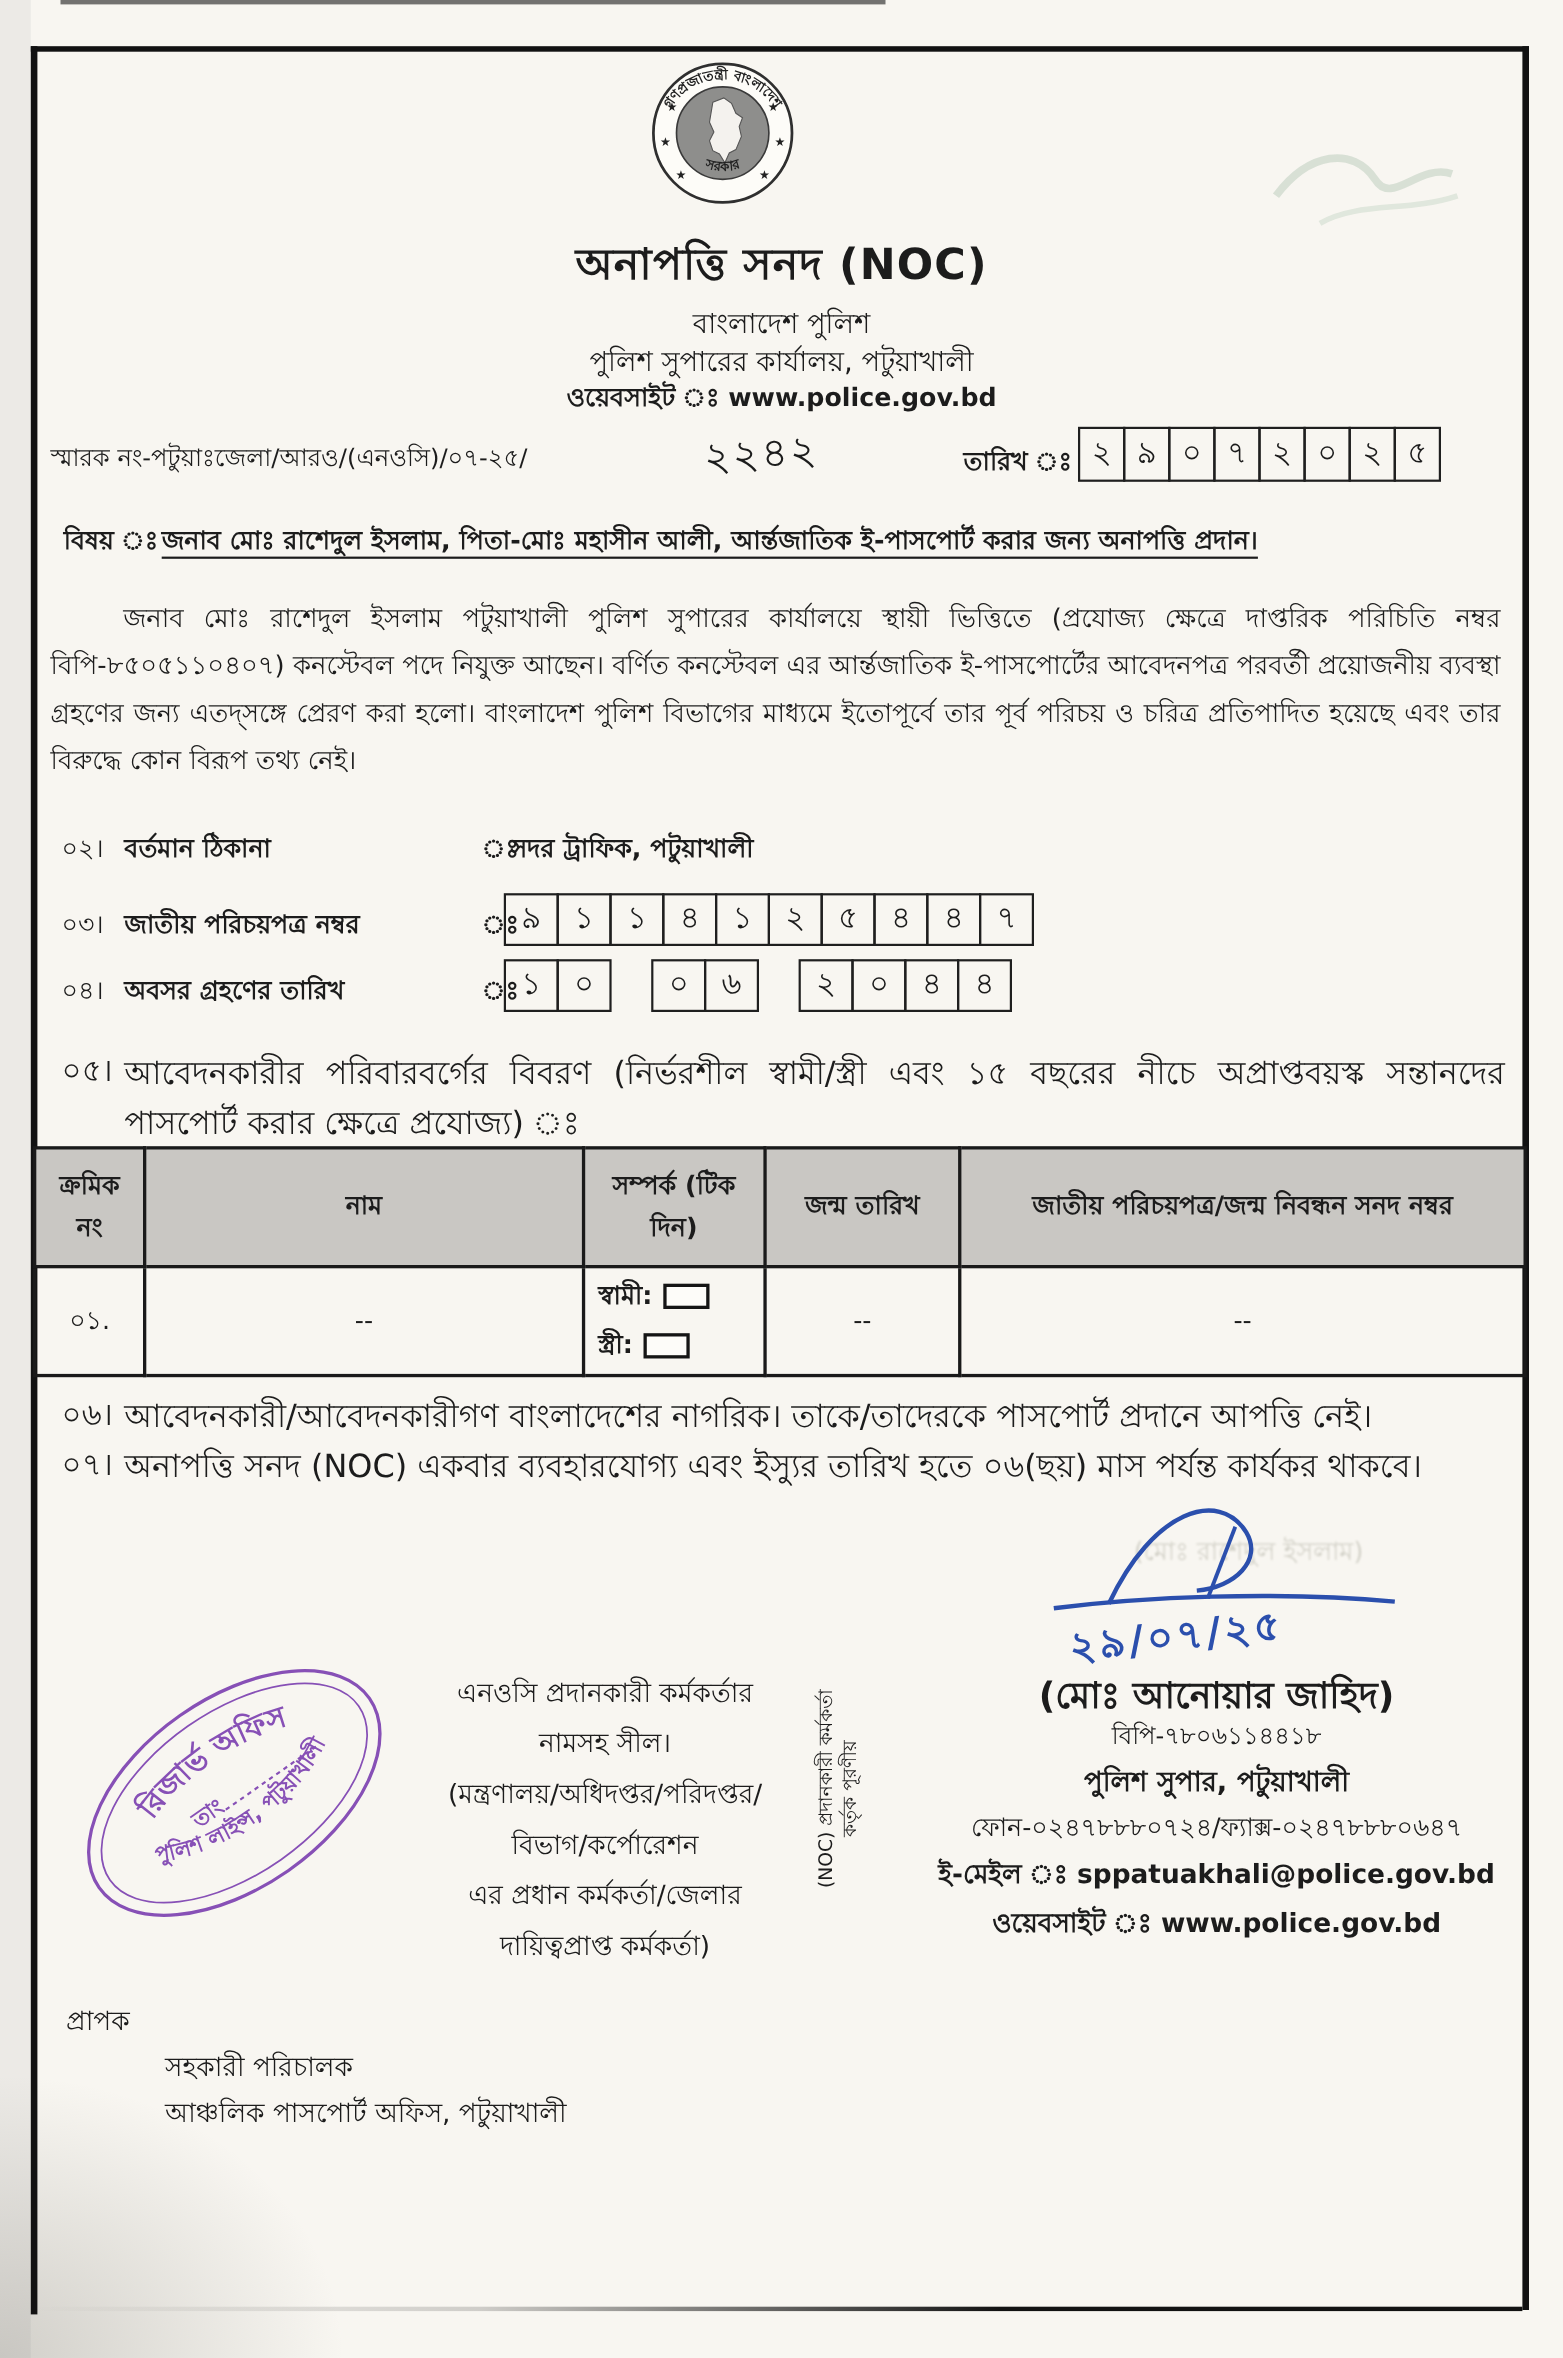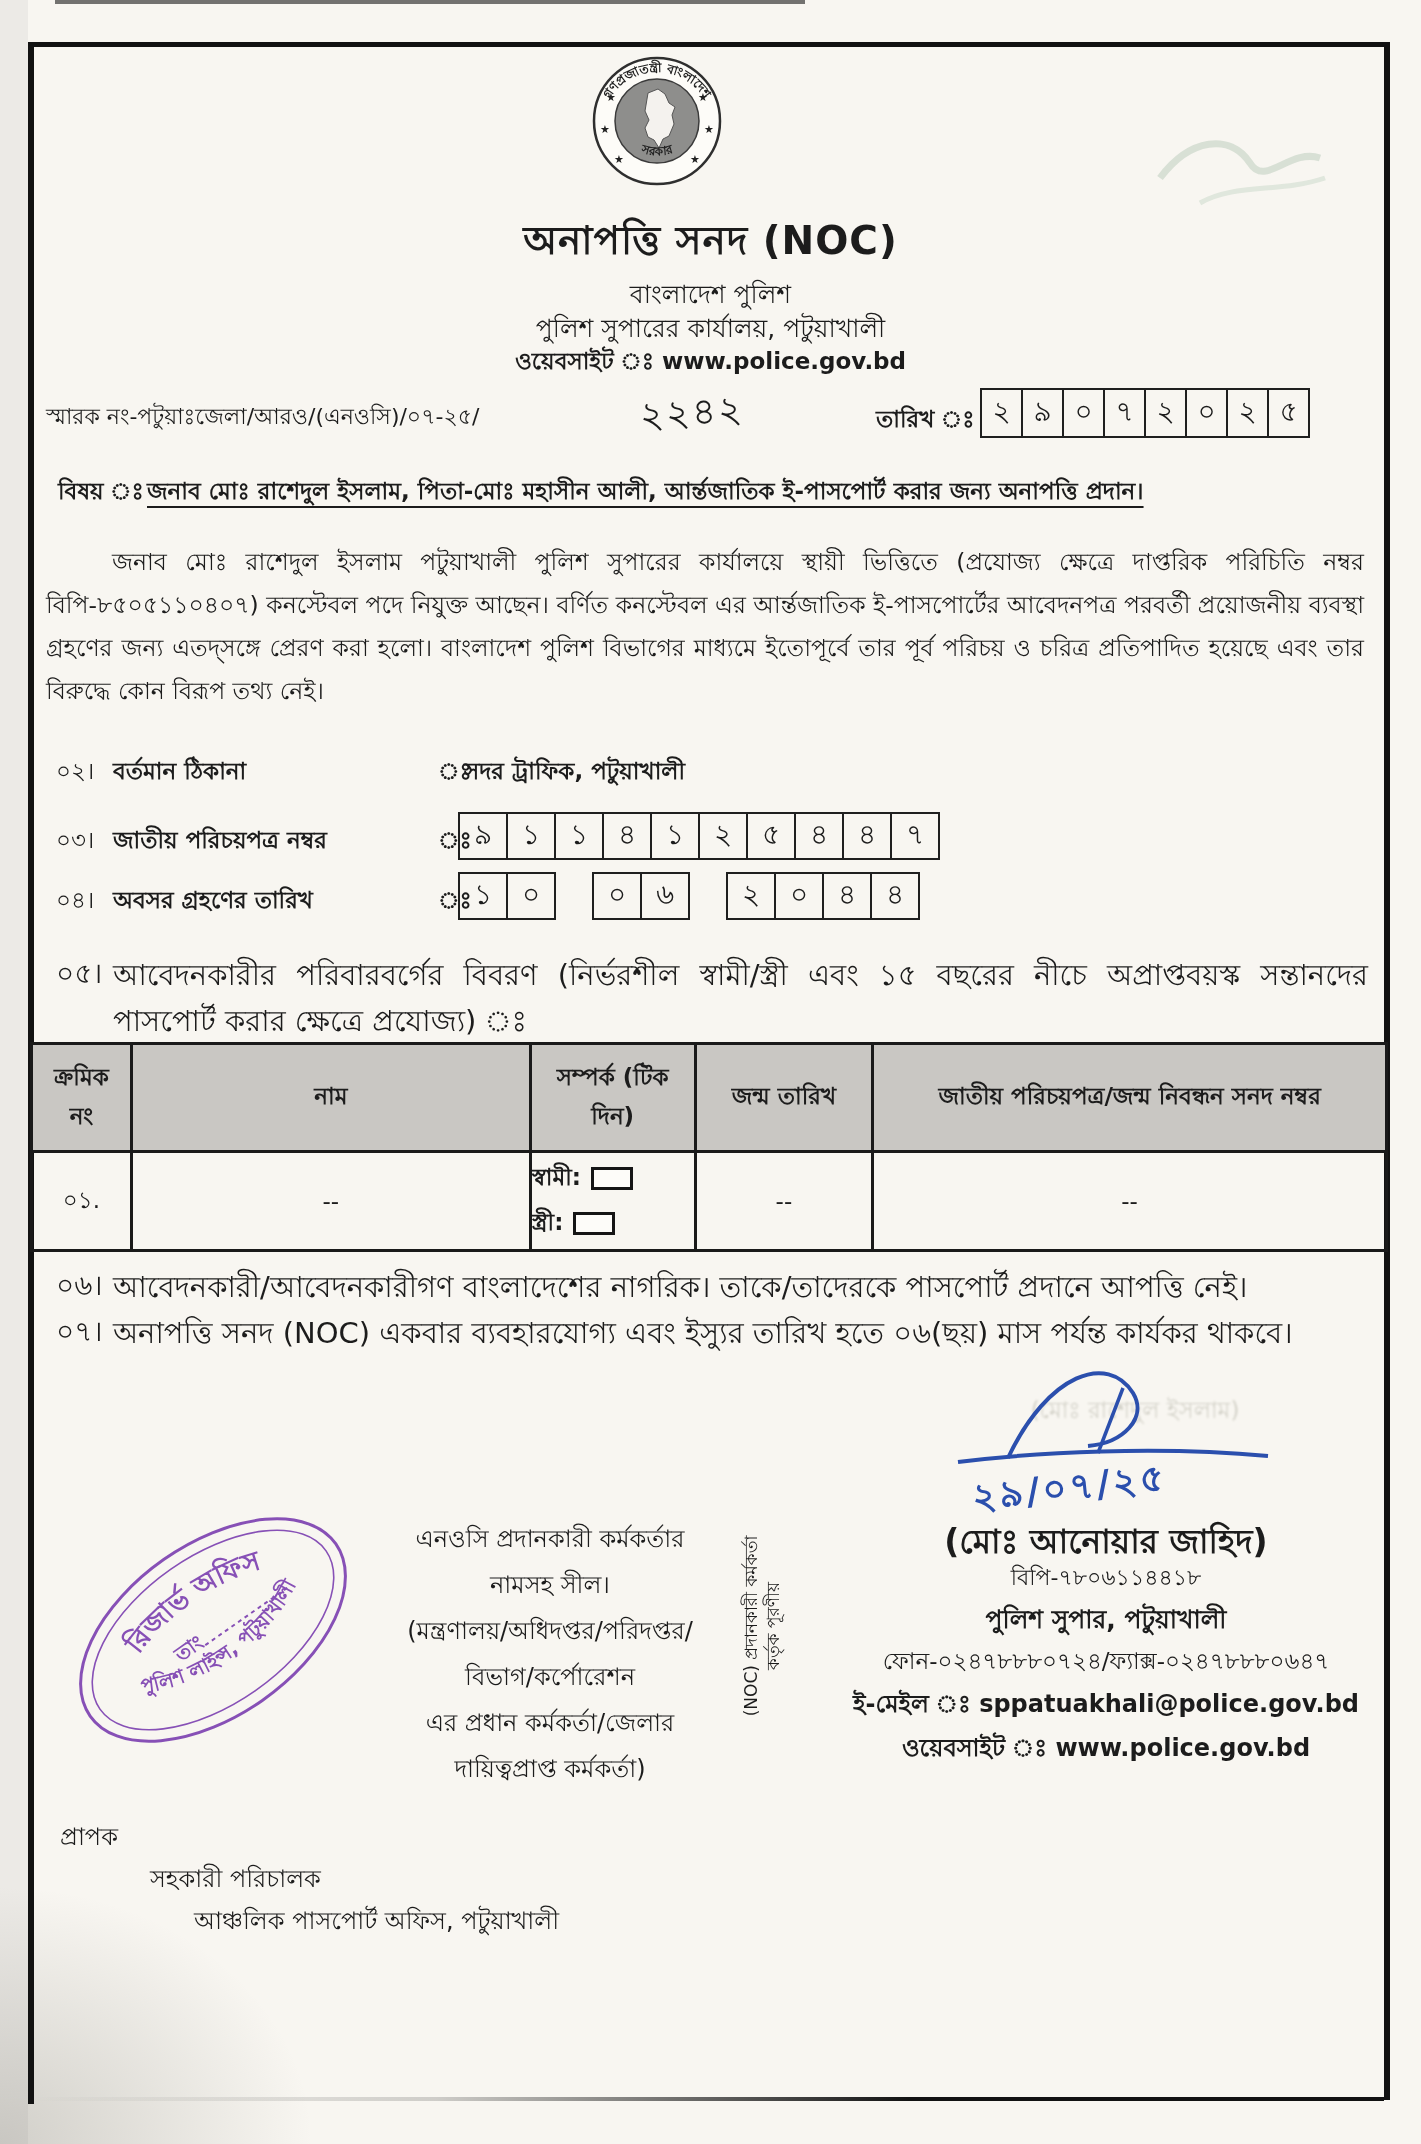--- a/index.html
+++ b/index.html
@@ -47,21 +47,21 @@
   .row-val { left:464px; font-size:23px; font-weight:bold; }
   .strip { display:flex; position:absolute; }
 
   .item-no { left:56px; font-size:28px; position:absolute; }
   .item-text { left:113px; font-size:29px; position:absolute; }
 
   .family-table { position:absolute; left:30px; top:1042px; width:1358px; border-collapse:collapse; }
   .family-table th, .family-table td { border:3px solid #1a1a1a; font-size:23px; text-align:center; vertical-align:middle; }
   .family-table th { background:#c9c7c3; font-weight:bold; height:108px; padding:4px 10px; }
   .family-table td { height:88px; background:transparent; }
-  .rel-cell { text-align:left !important; font-weight:bold; }
+  .rel-cell { text-align:left !important; padding-left:12px; font-weight:bold; }
   .rel-line { display:flex; align-items:center; margin:6px 0; }
   .chk { display:inline-block; width:42px; height:23px; border:3px solid #151515; margin-left:10px; background:#fdfcf9; }
 
   .sig-ghost { left:985px; top:1392px; width:300px; text-align:center; font-size:23px;
     color:#73735f; opacity:.28; filter:blur(1.2px); }
   .sig-svg { left:948px; top:1358px; }
   .sig-date { left:972px; top:1458px; font-size:37px; color:#2b4fad; transform:rotate(-6deg);
     letter-spacing:3px; font-weight:bold; }
   .sig-name { left:930px; top:1516px; width:352px; text-align:center; font-size:33px; font-weight:bold; }
   .sig-bp   { left:930px; top:1560px; width:352px; text-align:center; font-size:22px; }
@@ -70,21 +70,21 @@
   .sig-email{ left:836px; top:1685px; width:540px; text-align:center; font-size:24px; font-weight:bold; }
   .sig-web  { left:836px; top:1729px; width:540px; text-align:center; font-size:24px; font-weight:bold; }
 
   .seal-block { left:350px; top:1516px; width:400px; text-align:center; font-size:24px; line-height:46px; }
   .vnote-wrap { position:absolute; left:700px; top:1482px; width:120px; height:270px; }
   .vnote { position:absolute; top:122px; left:-68px; width:260px; transform:rotate(-90deg);
     font-size:17px; line-height:22px; text-align:center; }
 
   .recipient-label { left:60px; top:1818px; font-size:24px; }
   .recipient-1 { left:150px; top:1860px; font-size:24px; }
-  .recipient-2 { left:150px; top:1902px; font-size:24px;margin-left:44px; }
+  .recipient-2 { left:150px; top:1902px; font-size:24px; }
 
   .ghost-green { left:1140px; top:118px; opacity:.5; }
   .stamp-svg { left:48px; top:1460px; opacity:.9; }
   .seal-svg { left:590px; top:53px; }
 </style>
 </head>
 <body>
 
 <div class="page">
 

